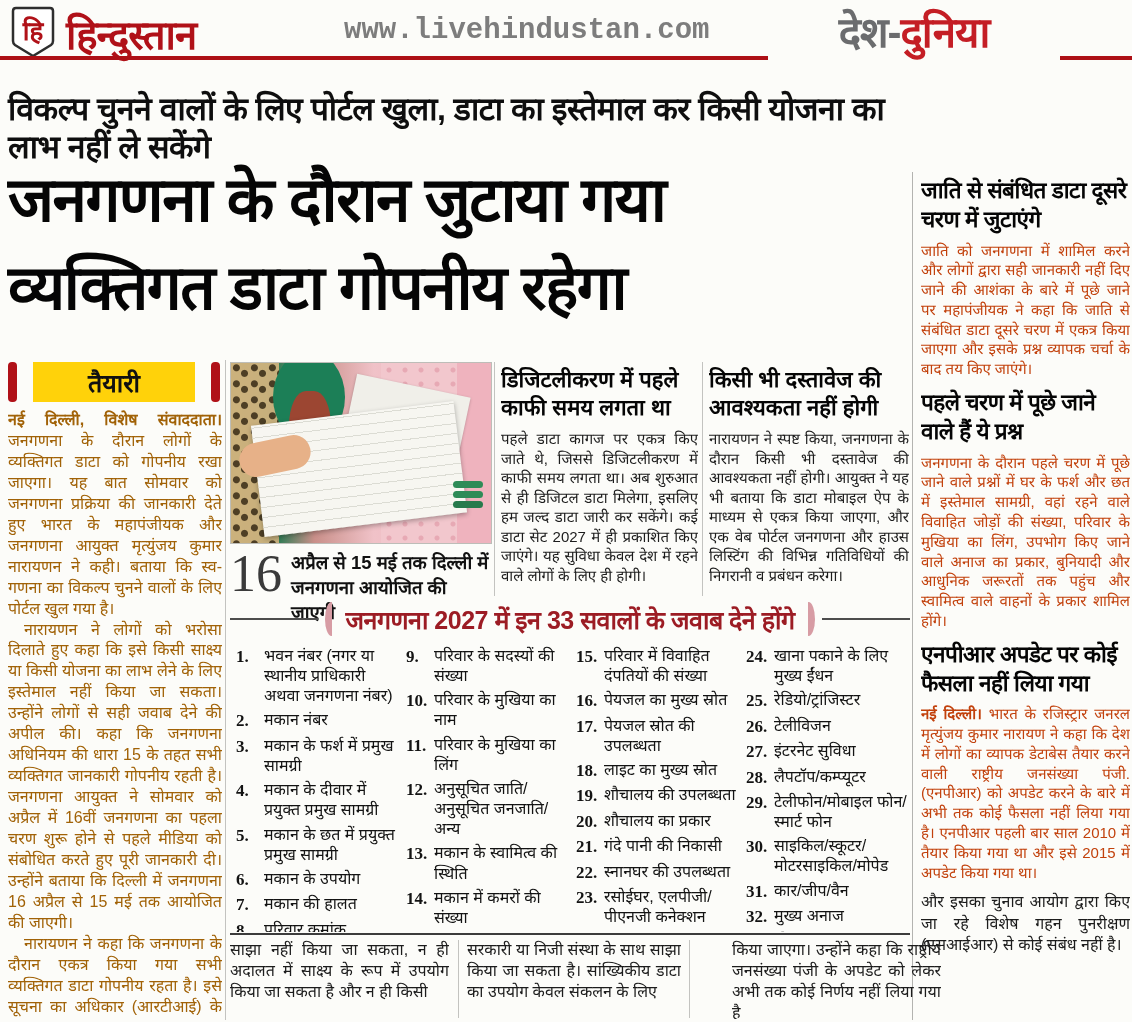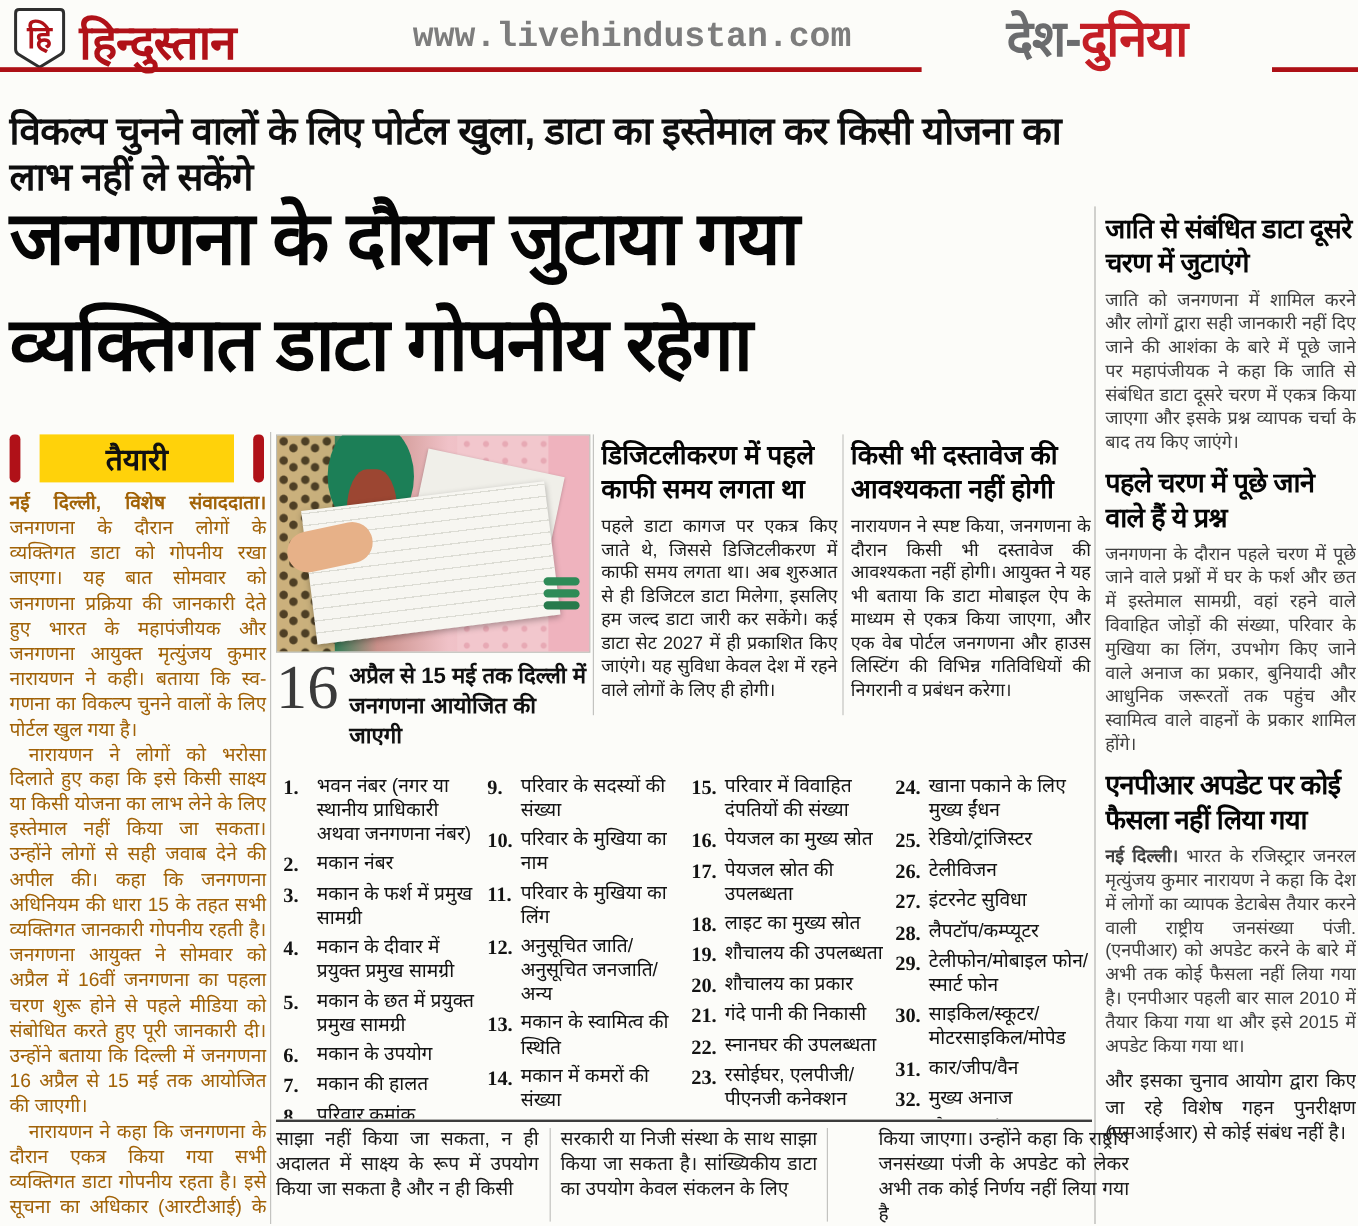--- a/index.html
+++ b/index.html
@@ -99,21 +99,21 @@
   
   .bs{ position:absolute; top:939px; height:80px; overflow:hidden; font-size:16px; line-height:1.32;
        text-align:justify; color:#1c1c1c; }
   .bs1{ left:230px; width:219px; } .bs2{ left:467px; width:214px; } .bs3{ left:732px; width:209px; }
 
   
   .rightcol{ position:absolute; left:921px; top:176px; width:209px; height:844px; overflow:hidden; }
   .r-art{ margin-bottom:9px; }
   .r-head{ font-size:22.5px; font-weight:800; line-height:1.3; margin-bottom:6px; color:#050505;
            letter-spacing:-0.5px; }
-  .r-body{ font-size:15px; line-height:1.32; text-align:justify; color:#404040; }
+  .r-body{ font-size:15px; line-height:1.32; text-align:justify; color:#c2410c; }
   .r-tail{ font-size:16px; line-height:1.33; text-align:justify; color:#1c1c1c; }
   b{ font-weight:800; }
 </style>
 </head>
 <body>
 
 <div class="page">
 
   <div class="shield">
     <svg width="46" height="54" viewBox="0 0 46 54">
@@ -170,20 +170,27 @@
 
   <div class="mid mid1">
     <h3>डिजिटलीकरण में पहले काफी समय लगता था</h3>
     <p>पहले डाटा कागज पर एकत्र किए जाते थे, जिससे डिजिटलीकरण में काफी समय लगता था। अब शुरुआत से ही डिजिटल डाटा मिलेगा, इसलिए हम जल्द डाटा जारी कर सकेंगे। कई डाटा सेट 2027 में ही प्रकाशित किए जाएंगे। यह सुविधा केवल देश में रहने वाले लोगों के लिए ही होगी।</p>
   </div>
   <div class="mid mid2">
     <h3>किसी भी दस्तावेज की आवश्यकता नहीं होगी</h3>
     <p>नारायणन ने स्पष्ट किया, जनगणना के दौरान किसी भी दस्तावेज की आवश्यकता नहीं होगी। आयुक्त ने यह भी बताया कि डाटा मोबाइल ऐप के माध्यम से एकत्र किया जाएगा, और एक वेब पोर्टल जनगणना और हाउस लिस्टिंग की विभिन्न गतिविधियों की निगरानी व प्रबंधन करेगा।</p>
   </div>
 
+  <div class="banner">
+    <div class="bline"></div>
+    <div class="bracket-l"></div>
+    <div class="btext">जनगणना 2027 में इन 33 सवालों के जवाब देने होंगे</div>
+    <div class="bracket-r"></div>
+    <div class="bline"></div>
+  </div>
 
   <div class="questions">
     <div class="qcol">
 
         <div class="q-item">
           <span class="q-num">1.</span>
           <span class="q-text">भवन नंबर (नगर या स्थानीय प्राधिकारी अथवा जनगणना नंबर)</span>
         </div>
 
         <div class="q-item">

